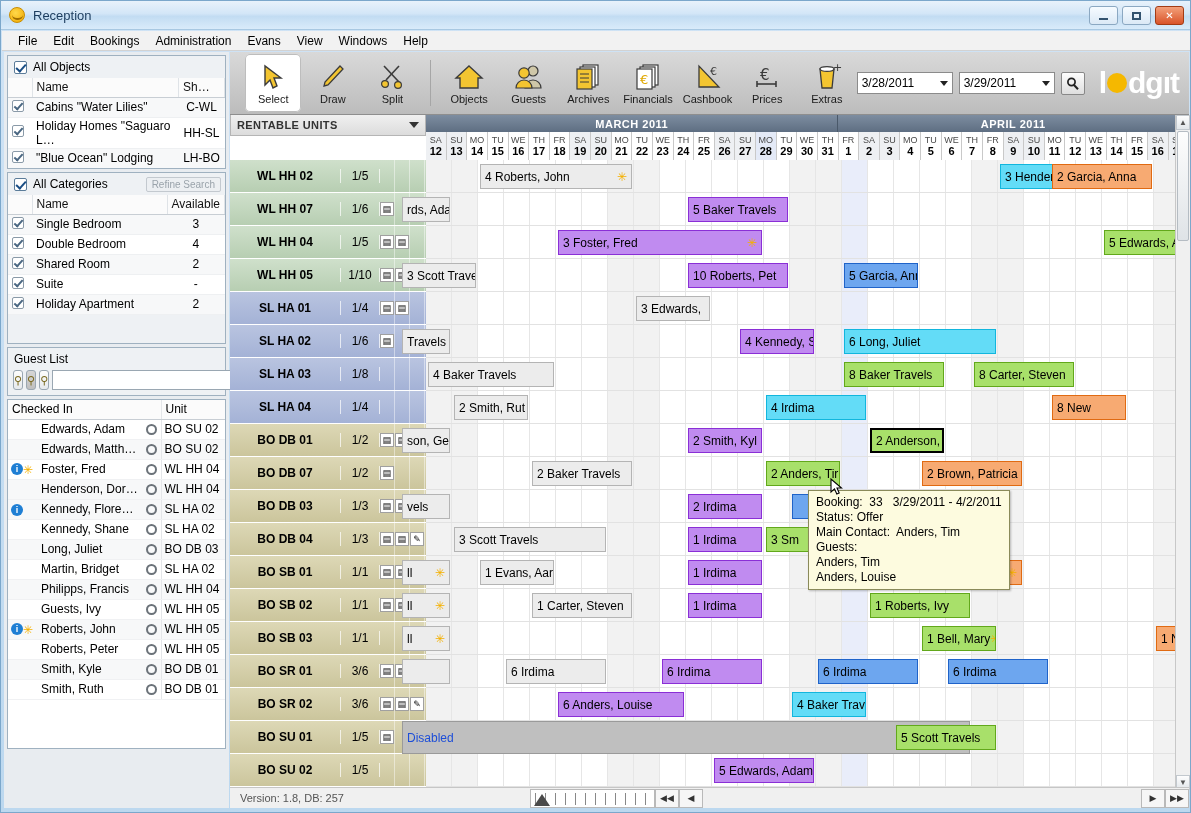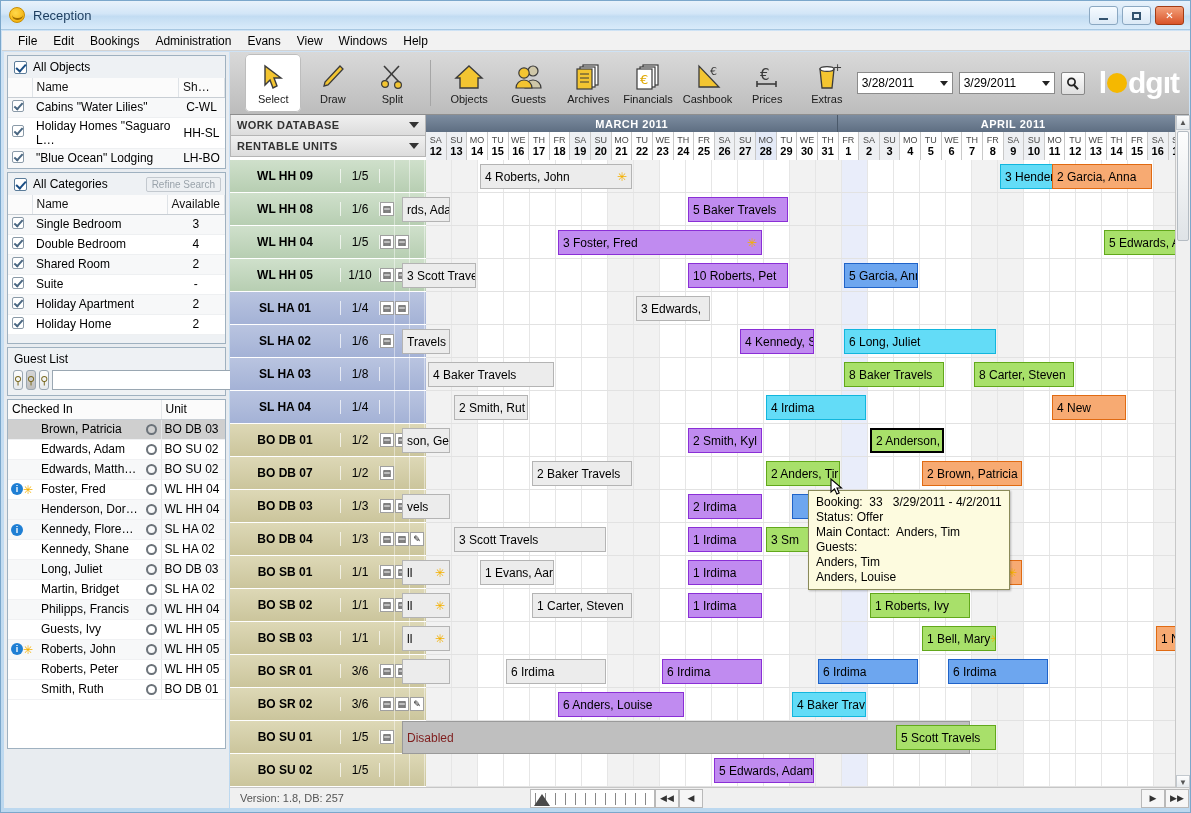--- a/index.html
+++ b/index.html
@@ -218,21 +218,21 @@
     box-sizing:border-box;
   }
   .bk .bk-star { margin-left:auto; color:#f4b000; }
   .bk.gray   { background:#ececec; border-color:#b4b4b4; }
   .bk.purple { background:#c08bf0; border-color:#8a2fd6; }
   .bk.cyan   { background:#63dcf7; border-color:#12b6dd; }
   .bk.blue   { background:#6da6ef; border-color:#1f63c9; }
   .bk.green  { background:#a8e06a; border-color:#62a81b; }
   .bk.orange { background:#f7aa72; border-color:#e06a12; }
   .bk.sel    { border:2px solid #000; }
-  .bk.disabled { background:#bfbfbf; border-color:#9a9a9a; color:#7f1d1d;text-align:center;}
+  .bk.disabled { background:#bfbfbf; border-color:#9a9a9a; color:#1d4ed8;text-align:center;}
 
   .tooltip {
     position:absolute; border:1px solid #8a8a5a; background:#fdfbdf;
     padding:4px 7px; font-size:12px; line-height:15px; z-index:40;
     white-space:pre; box-shadow:1px 1px 2px rgba(0,0,0,.25);
   }
   .cursor {
     position:absolute; z-index:45; width:14px;height:19px; pointer-events:none;
   }
 
@@ -354,25 +354,20 @@
           <tr>
             <td><span class="cb small checked"></span></td>
             <td>Suite</td>
             <td class="avail-col">-</td>
           </tr>
           <tr>
             <td><span class="cb small checked"></span></td>
             <td>Holiday Apartment</td>
             <td class="avail-col">2</td>
           </tr>
-          <tr>
-            <td><span class="cb small checked"></span></td>
-            <td>Holiday Home</td>
-            <td class="avail-col">2</td>
-          </tr>
         </tbody>
             </table>
         </div>
       </div>
 
       <div class="guest-panel">
         <div class="guest-title">Guest List</div>
         <div class="guest-tools">
           <div class="gbtn">⚲</div>
           <div class="gbtn active">⚲</div>
@@ -382,26 +377,20 @@
         </div>
       </div>
 
       <div class="checked-panel">
         <table class="guests">
           <tbody>
               <tr>
             <th colspan="3">Checked In</th>
             <th class="u-col">Unit</th>
           </tr>
-          <tr class="sel">
-            <td class="g-ico"></td>
-            <td class="gname">Brown, Patricia</td>
-            <td style="width:18px"><span class="circ-ico"></span></td>
-            <td class="u-col">BO DB 03</td>
-          </tr>
           <tr>
             <td class="g-ico"></td>
             <td class="gname">Edwards, Adam</td>
             <td><span class="circ-ico"></span></td>
             <td class="u-col">BO SU 02</td>
           </tr>
           <tr class="alt">
             <td class="g-ico"></td>
             <td class="gname">Edwards, Matth…</td>
             <td><span class="circ-ico"></span></td>
@@ -459,20 +448,26 @@
             <td class="g-ico"><span class="i-badge">i</span><span class="star">✳</span></td>
             <td class="gname">Roberts, John</td>
             <td><span class="circ-ico"></span></td>
             <td class="u-col">WL HH 05</td>
           </tr>
           <tr>
             <td class="g-ico"></td>
             <td class="gname">Roberts, Peter</td>
             <td><span class="circ-ico"></span></td>
             <td class="u-col">WL HH 05</td>
+          </tr>
+          <tr class="alt">
+            <td class="g-ico"></td>
+            <td class="gname">Smith, Kyle</td>
+            <td><span class="circ-ico"></span></td>
+            <td class="u-col">BO DB 01</td>
           </tr>
           <tr>
             <td class="g-ico"></td>
             <td class="gname">Smith, Ruth</td>
             <td><span class="circ-ico"></span></td>
             <td class="u-col">BO DB 01</td>
           </tr>
         </tbody>
           </table>
       </div>
@@ -602,24 +597,20 @@
             <span class="dot"></span>
             <span>dgıt</span>
         </div>
       </div>
     </div>
 
     <div class="cal">
 
       <div class="unit-head">
         <div class="dd-bar">
-          <span>WORK DATABASE</span>
-          <span class="caret"></span>
-        </div>
-        <div class="dd-bar">
           <span>RENTABLE UNITS</span>
           <span class="caret"></span>
         </div>
       </div>
 
       <div class="month-row" id="month-row">
           <div class="month-cell" style="width: 520px;">MARCH 2011</div>
           <div class="month-cell" style="width: 442px;">APRIL 2011</div>
         </div>
       <div class="day-row" id="day-row">
@@ -769,28 +760,28 @@
           </div>
           <div class="day-cell we">
             <span class="dw">SU</span>
             <span class="dn">17</span>
           </div>
         </div>
 
       <div class="rows">
         <div class="unit-col" id="unit-col">
             <div class="u-row u-green">
-              <div class="u-name">WL HH 09</div>
+              <div class="u-name">WL HH 02</div>
               <div class="u-occ">1/5</div>
               <div class="u-ico-cell"></div>
               <div class="u-ico-cell"></div>
               <div class="u-ico-cell"></div>
             </div>
             <div class="u-row u-green">
-              <div class="u-name">WL HH 08</div>
+              <div class="u-name">WL HH 07</div>
               <div class="u-occ">1/6</div>
               <div class="u-ico-cell">
                 <span class="mini-ico">▤</span>
               </div>
               <div class="u-ico-cell"></div>
               <div class="u-ico-cell"></div>
             </div>
             <div class="u-row u-green">
               <div class="u-name">WL HH 04</div>
               <div class="u-occ">1/5</div>
@@ -1290,21 +1281,21 @@
                 <div class="daycol we" style="left: 728px;"></div>
                 <div class="daycol we" style="left: 754px;"></div>
               </div>
               <div class="bk gray" style="left: 28px; width: 74px;">
                 <span>2 Smith, Rut</span>
               </div>
               <div class="bk cyan" style="left: 340px; width: 100px;">
                 <span>4 Irdima</span>
               </div>
               <div class="bk orange" style="left: 626px; width: 74px;">
-                <span>4 New</span>
+                <span>8 New</span>
               </div>
             </div>
             <div class="lane">
               <div class="bg">
                 <div class="daycol we" style="left: 0px;"></div>
                 <div class="daycol we" style="left: 26px;"></div>
                 <div class="daycol" style="left: 52px;"></div>
                 <div class="daycol" style="left: 78px;"></div>
                 <div class="daycol" style="left: 104px;"></div>
                 <div class="daycol" style="left: 130px;"></div>

